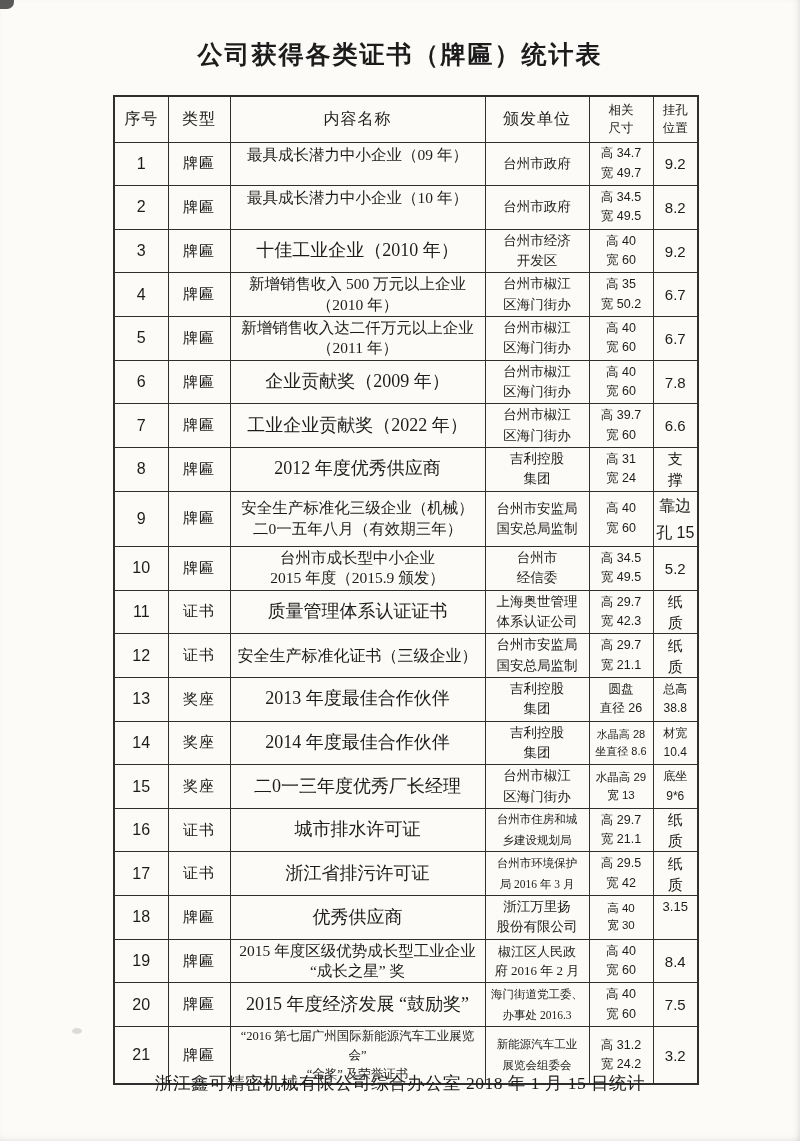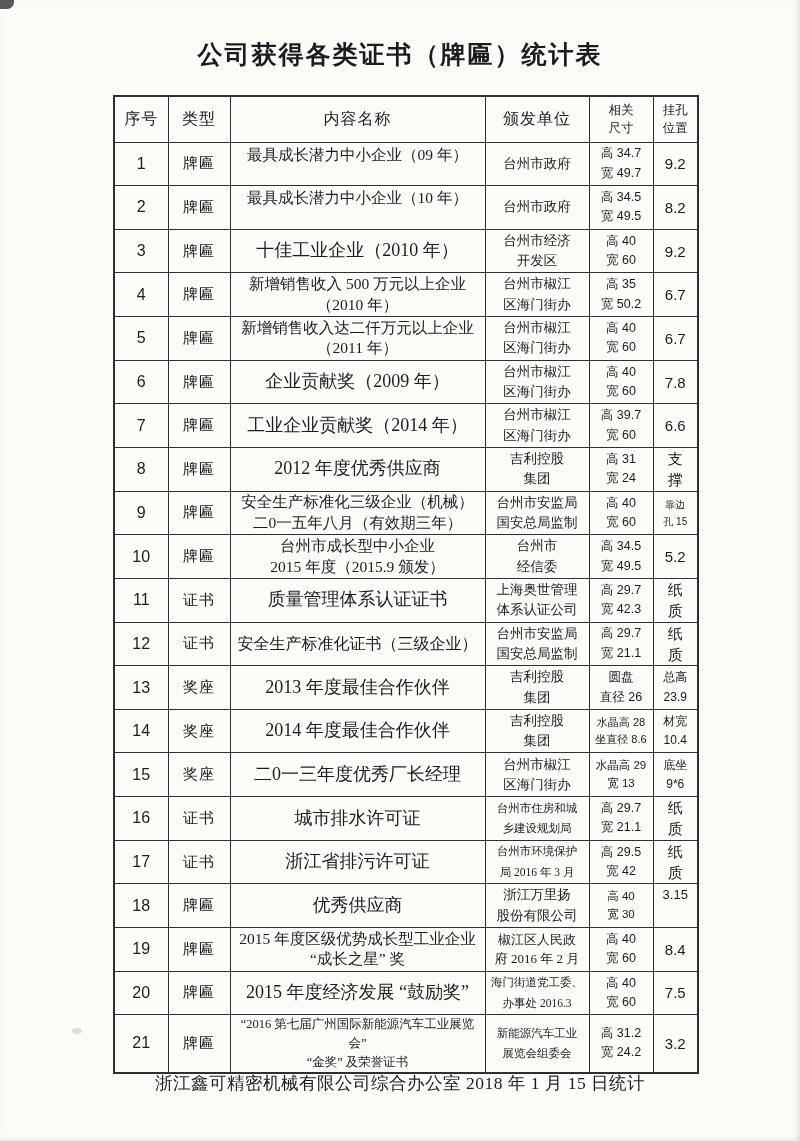--- a/index.html
+++ b/index.html
@@ -72,21 +72,21 @@
   tbody tr:nth-child(3)  td.c-name, tbody tr:nth-child(6)  td.c-name,
   tbody tr:nth-child(7)  td.c-name, tbody tr:nth-child(8)  td.c-name,
   tbody tr:nth-child(11) td.c-name, tbody tr:nth-child(13) td.c-name,
   tbody tr:nth-child(14) td.c-name, tbody tr:nth-child(15) td.c-name,
   tbody tr:nth-child(16) td.c-name, tbody tr:nth-child(17) td.c-name,
   tbody tr:nth-child(18) td.c-name, tbody tr:nth-child(20) td.c-name { font-size: 18px; }
   tbody tr:nth-child(12) td.c-name { font-size: 16px; }
   
   tbody tr:nth-child(1) td.c-name, tbody tr:nth-child(2) td.c-name { vertical-align: top; padding-top: 2px; }
   
-  tbody tr:nth-child(9)  td.c-hole { font-size: 10px; line-height: 1.7; }
+  tbody tr:nth-child(9)  td.c-hole { font-size: 16px; line-height: 1.7; }
   tbody tr:nth-child(13) td.c-hole,
   tbody tr:nth-child(14) td.c-hole,
   tbody tr:nth-child(15) td.c-hole { font-size: 12px; line-height: 1.6; }
   tbody tr:nth-child(14) td.c-size { font-size: 11px; }
   tbody tr:nth-child(15) td.c-size { font-size: 11.5px; }
   tbody tr:nth-child(16) td.c-issuer, tbody tr:nth-child(17) td.c-issuer,
   tbody tr:nth-child(20) td.c-issuer, tbody tr:nth-child(21) td.c-issuer { font-size: 11.5px; line-height: 1.8; }
   tbody tr:nth-child(19) td.c-issuer { font-size: 13px; }
   tbody tr:nth-child(18) td.c-size { font-size: 11.5px; }
   tbody tr:nth-child(18) td.c-hole { vertical-align: top; font-size: 13px; padding-top: 2px; }
@@ -187,21 +187,21 @@
       <td class="c-name">企业贡献奖（2009 年）</td>
       <td class="c-issuer">台州市椒江
 区海门街办</td>
       <td class="c-size">高 40
 宽 60</td>
       <td class="c-hole">7.8</td>
     </tr>
         <tr>
       <td class="c-no">7</td>
       <td class="c-type">牌匾</td>
-      <td class="c-name">工业企业贡献奖（2014 年）</td>
+      <td class="c-name">工业企业贡献奖（2022 年）</td>
       <td class="c-issuer">台州市椒江
 区海门街办</td>
       <td class="c-size">高 39.7
 宽 60</td>
       <td class="c-hole">6.6</td>
     </tr>
         <tr>
       <td class="c-no">8</td>
       <td class="c-type">牌匾</td>
       <td class="c-name">2012 年度优秀供应商</td>
@@ -259,21 +259,21 @@
     </tr>
         <tr>
       <td class="c-no">13</td>
       <td class="c-type">奖座</td>
       <td class="c-name">2013 年度最佳合作伙伴</td>
       <td class="c-issuer">吉利控股
 集团</td>
       <td class="c-size">圆盘
 直径 26</td>
       <td class="c-hole">总高
-23.9</td>
+38.8</td>
     </tr>
         <tr>
       <td class="c-no">14</td>
       <td class="c-type">奖座</td>
       <td class="c-name">2014 年度最佳合作伙伴</td>
       <td class="c-issuer">吉利控股
 集团</td>
       <td class="c-size">水晶高 28
 坐直径 8.6</td>
       <td class="c-hole">材宽

